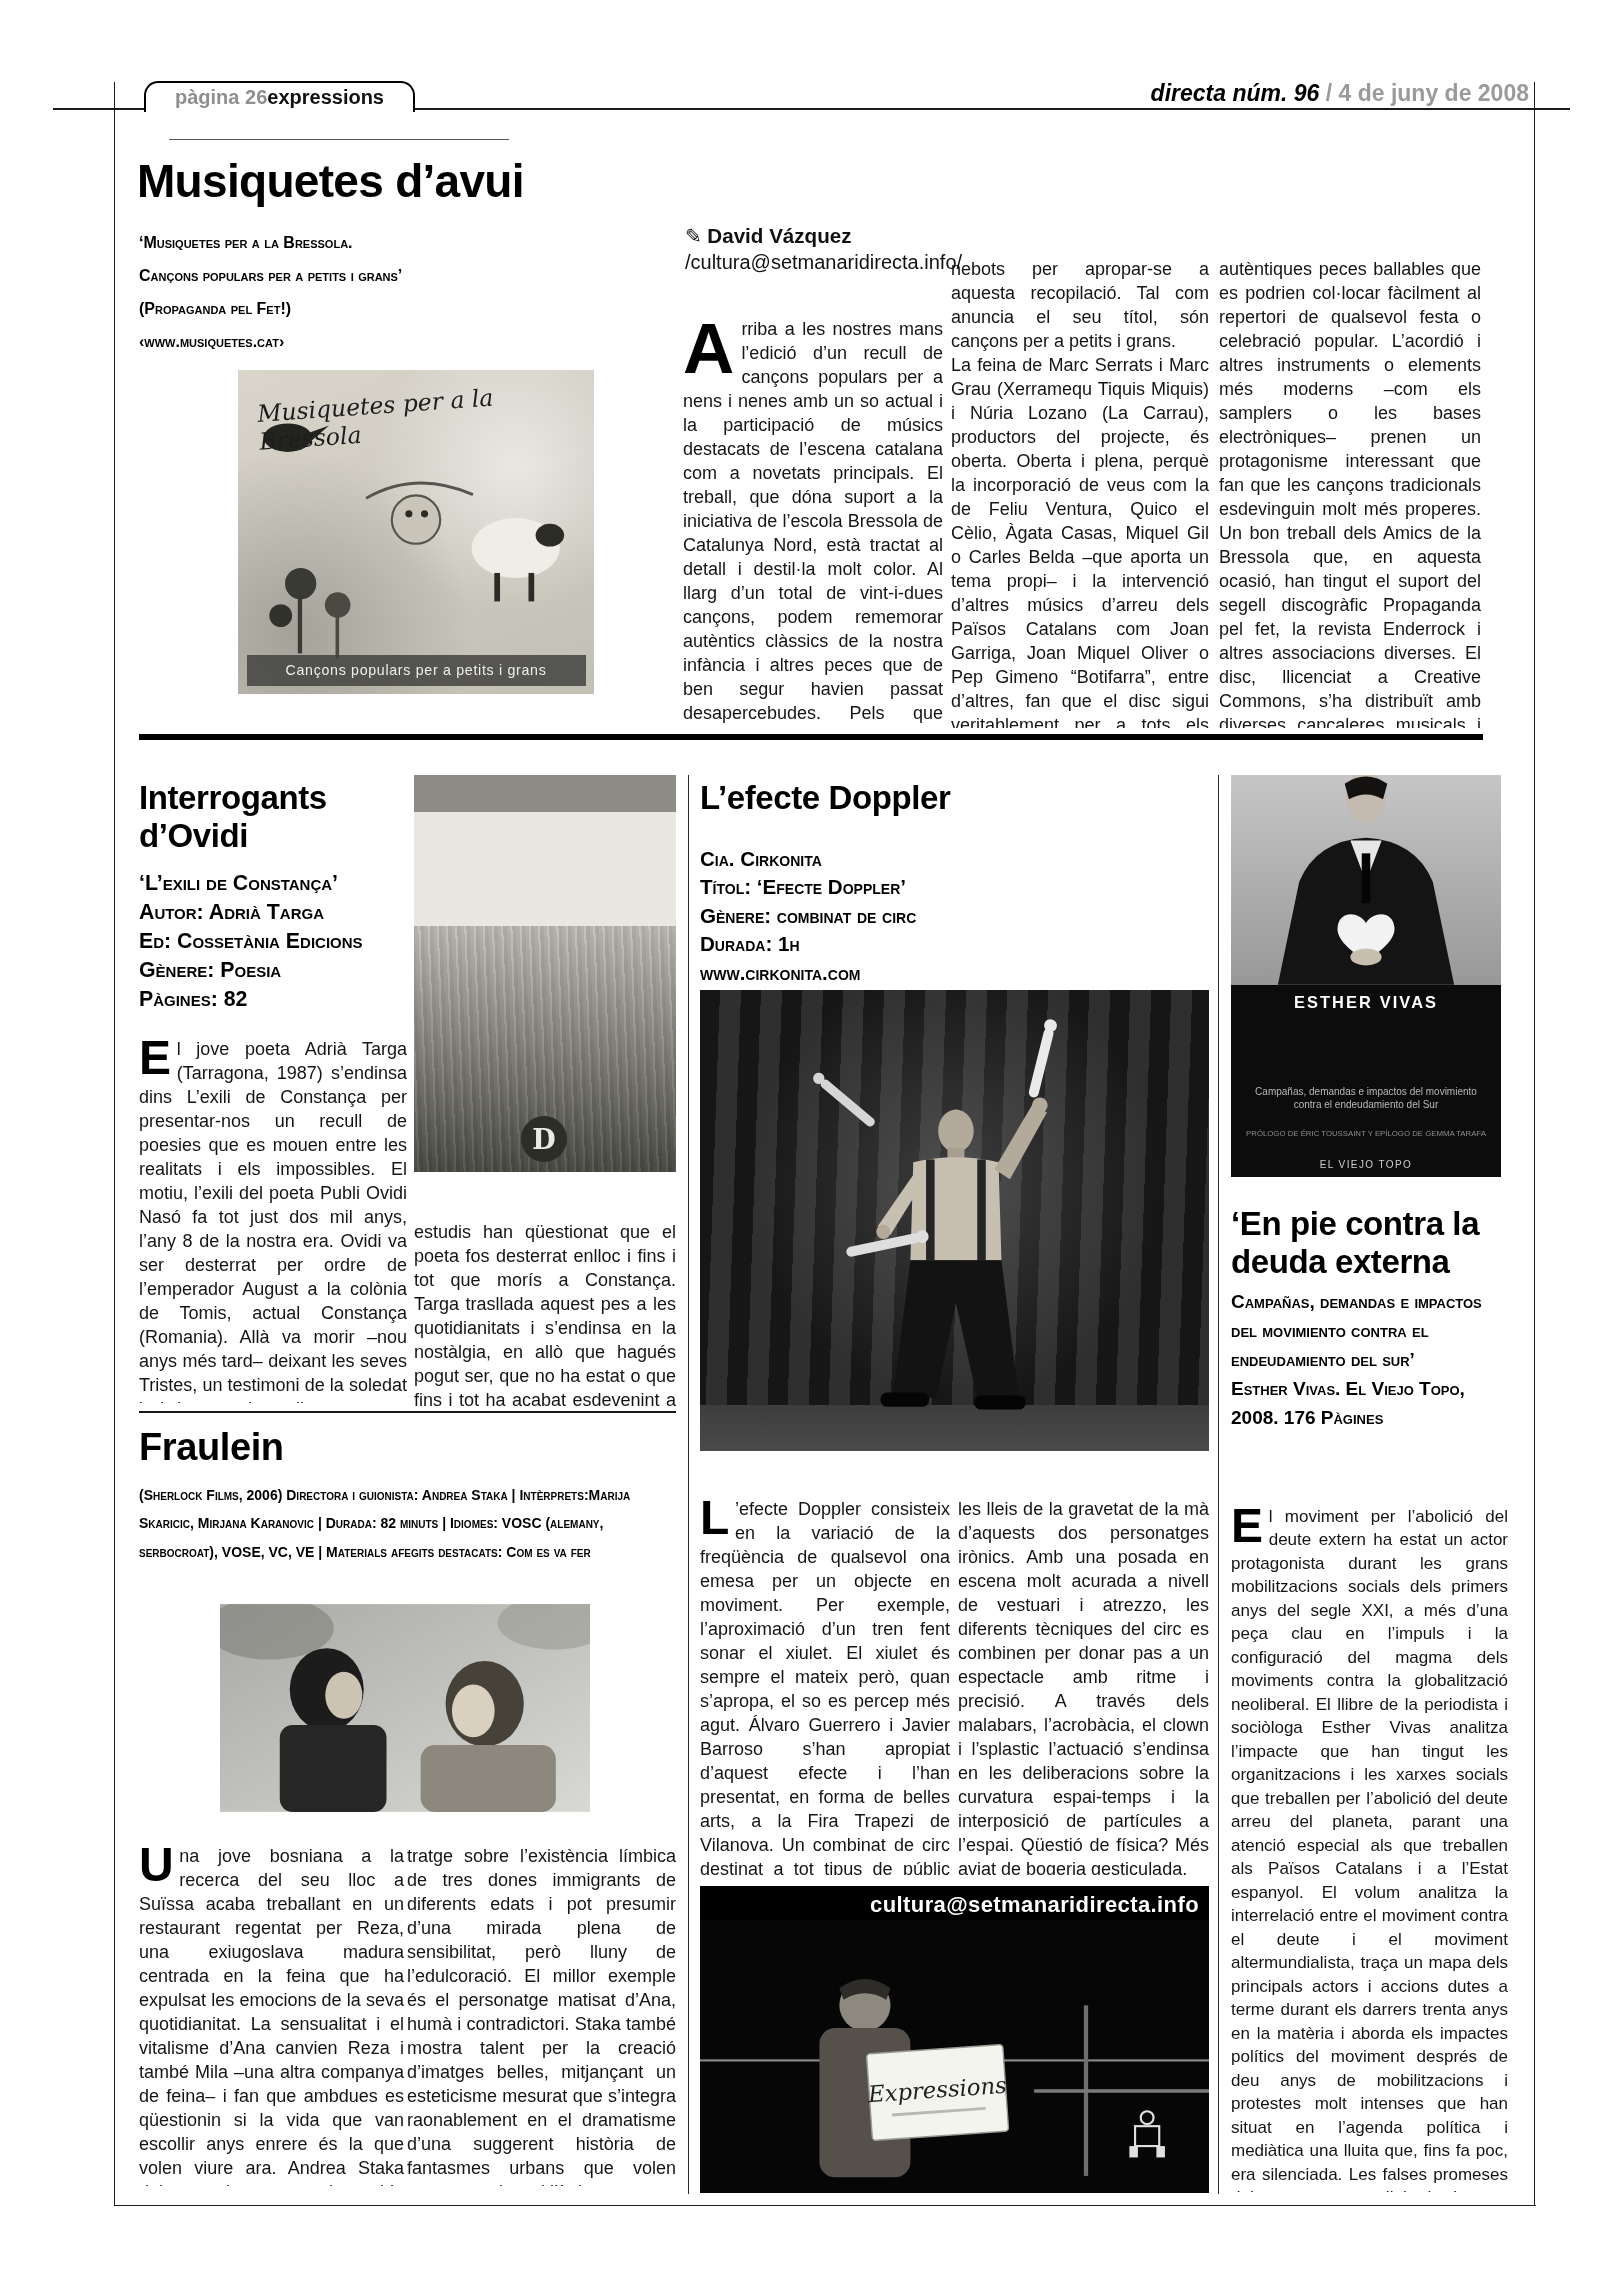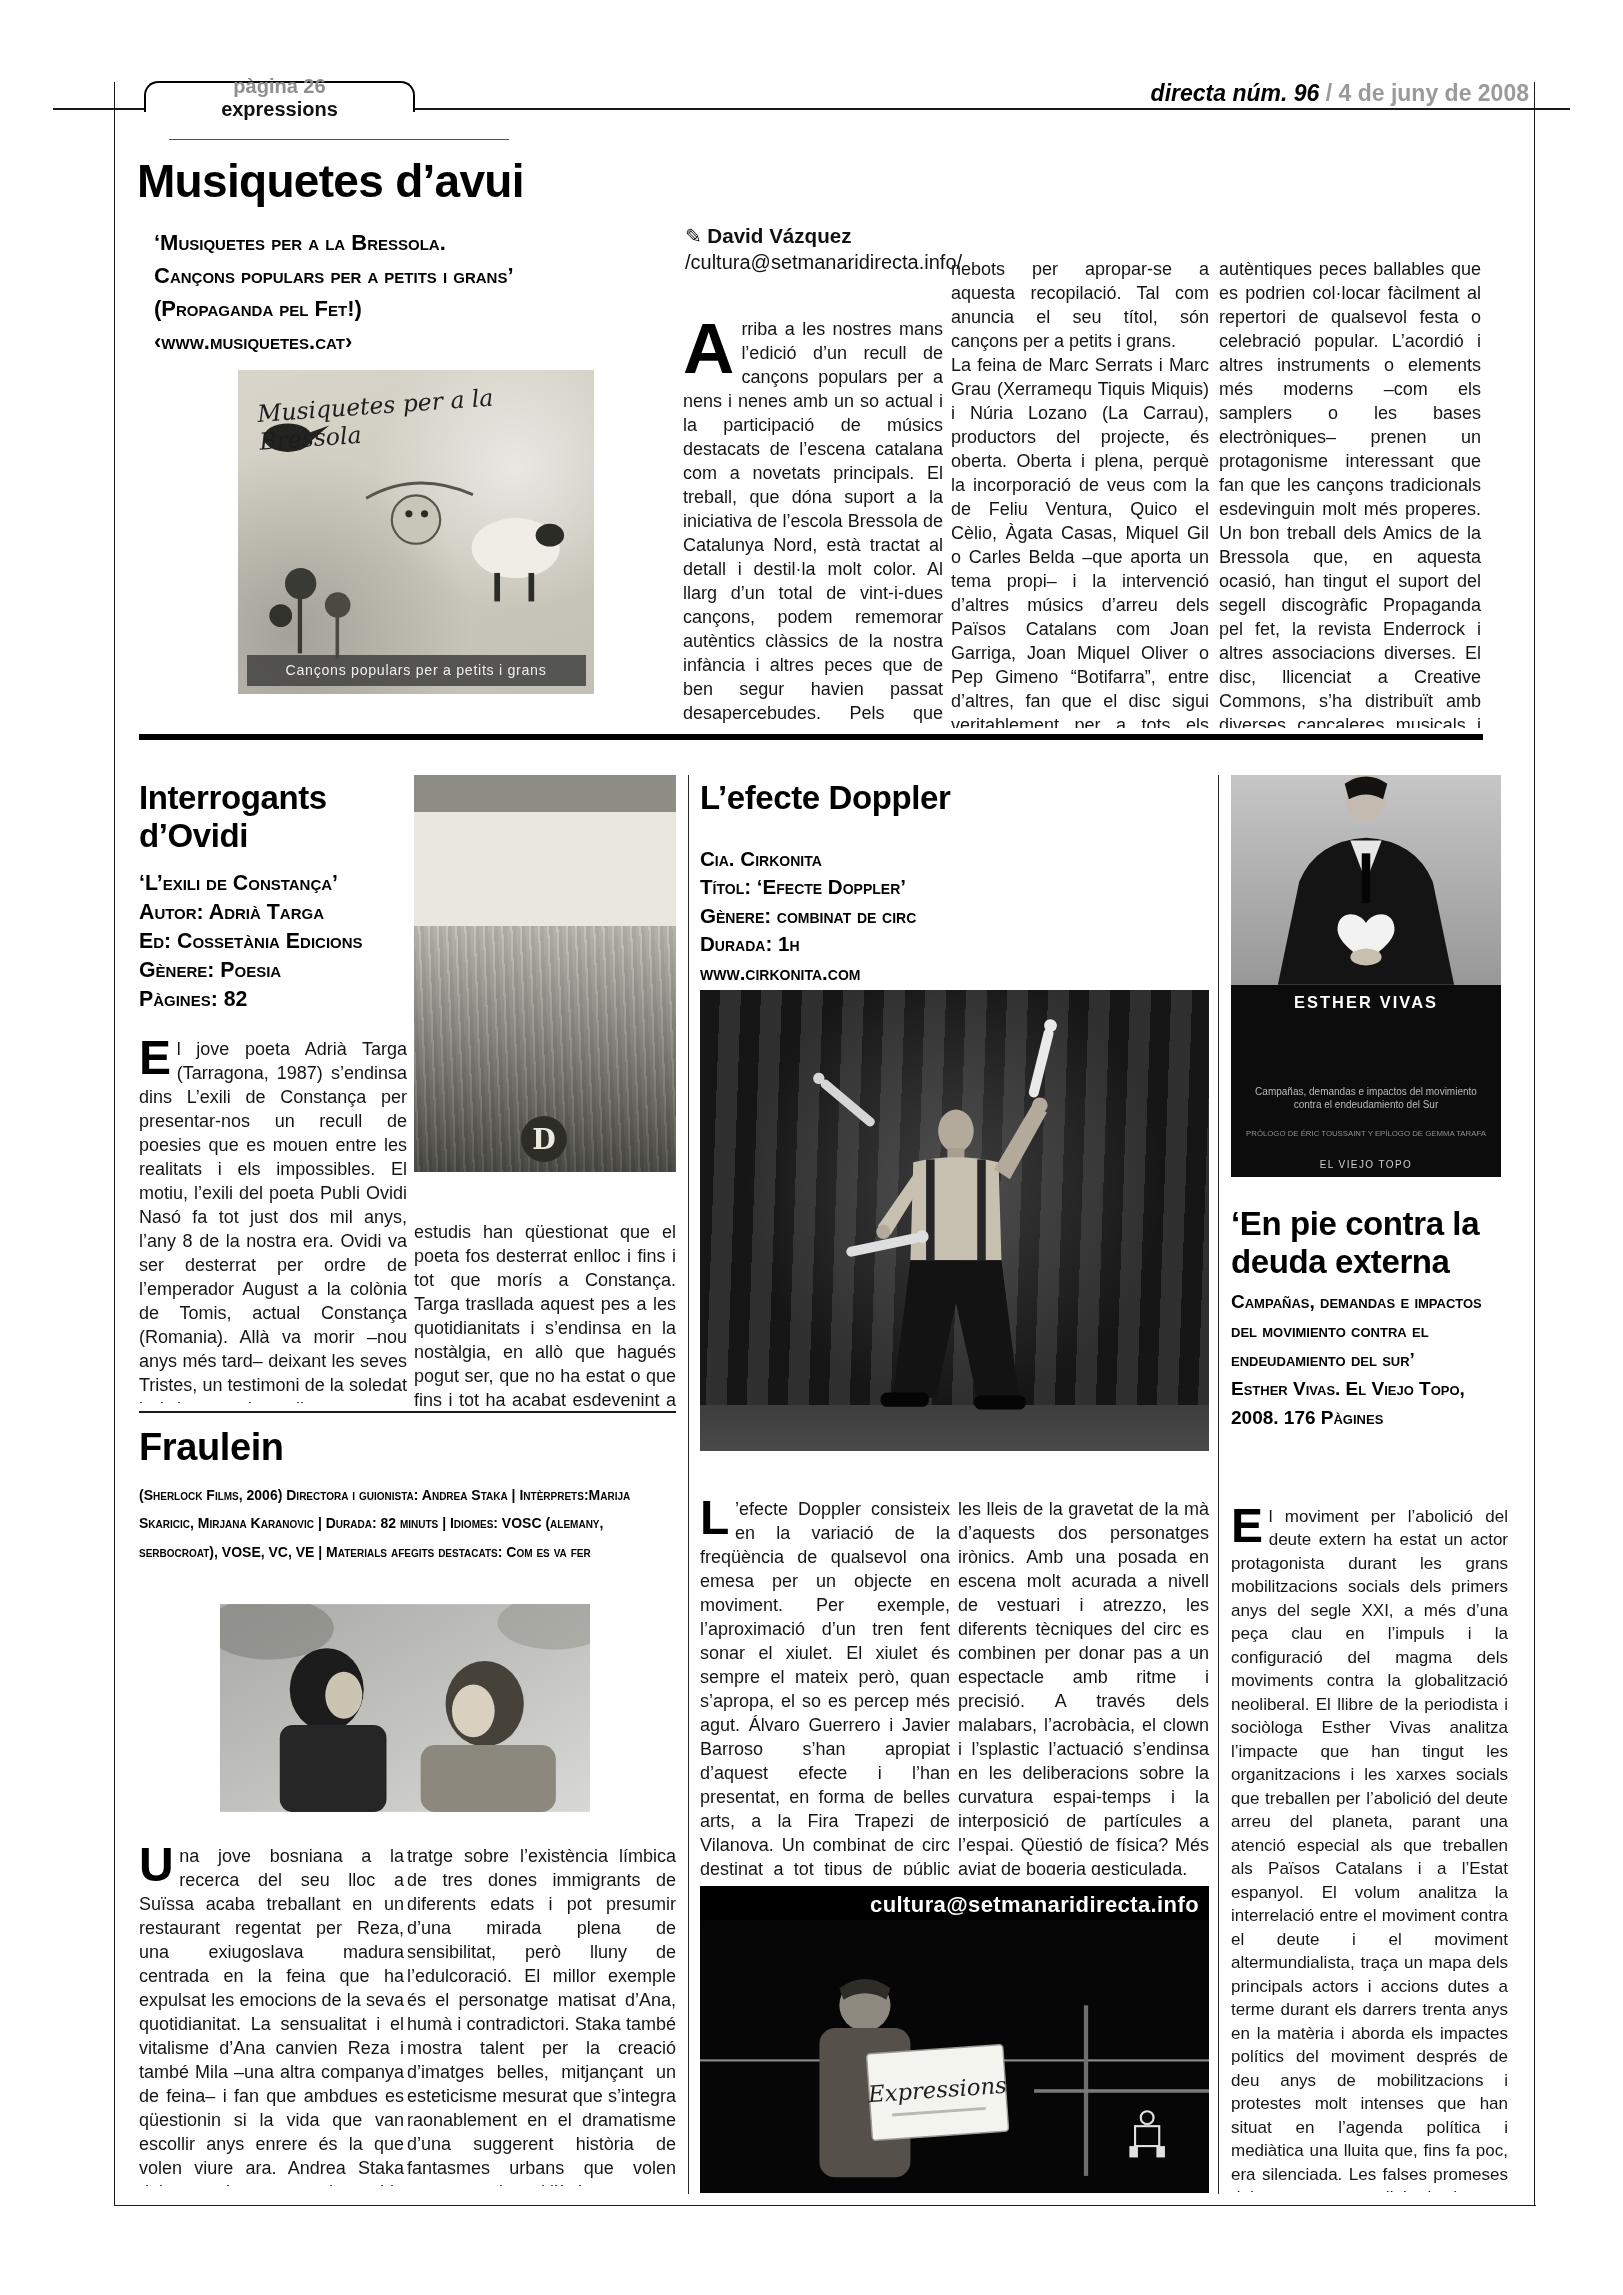--- a/index.html
+++ b/index.html
@@ -4,21 +4,21 @@
 <style>
   html,body{margin:0;padding:0;background:#ffffff;}
   .page{position:relative;width:1623px;height:2295px;background:#fff;
         font-family:"Liberation Sans",sans-serif;color:#111;overflow:hidden;}
   .abs{position:absolute;}
   .rule{position:absolute;background:#1a1a1a;}
   
   .tab{position:absolute;left:144px;top:81px;width:267px;height:29px;
        border:2.1px solid #000;border-bottom:none;border-radius:14.2px 14.2px 0 0;
        background:#fff;display:flex;align-items:center;justify-content:center;
-       gap:0;font-weight:bold;font-size:20px;flex-direction:column;}
+       gap:0;font-weight:bold;font-size:20px;}
   .tab .pg{color:#8f8f8f;}
   .issue{position:absolute;left:889px;top:80px;width:640px;text-align:right;
          font-size:23px;font-weight:bold;}
   .issue .name{font-style:italic;color:#000;}
   .issue .sep,.issue .date{color:#9a9a9a;}
   
   .h1{position:absolute;font-weight:bold;font-size:46px;letter-spacing:-0.7px;color:#000;}
   .sectitle{position:absolute;font-weight:bold;font-size:33px;line-height:38px;
             letter-spacing:-0.4px;color:#000;}
   .meta{font-weight:bold;font-variant:small-caps;font-size:21.3px;line-height:29px;color:#000;}
@@ -104,21 +104,21 @@
   <div class="issue">
     <span class="name">directa núm. 96</span>
     <span class="sep">/</span>
     <span class="date">4 de juny de 2008</span>
   </div>
   <div class="rule" style="left:169px;top:139px;width:340px;height:1.4px;background:#555;"></div>
 
   <div>
     <div class="h1" style="left:137px;top:154px;">Musiquetes d’avui</div>
 
-    <div class="abs meta" style="left:139px;top:226px;width:455px;line-height:33px;font-size:22px;margin-left:15px;">
+    <div class="abs meta" style="left:139px;top:226px;width:455px;line-height:33px;font-size:16px;">
       <div class="metaline">‘Musiquetes per a la Bressola.</div>
       <div class="metaline">Cançons populars per a petits i grans’</div>
       <div class="metaline">(Propaganda pel Fet!)</div>
       <div class="metaline">‹www.musiquetes.cat›</div>
     </div>
 
     <div class="mq-cover">
       <svg width="356" height="324" viewBox="0 0 500 455" style="position:absolute;left:0;top:0;">
         <ellipse cx="70" cy="95" rx="34" ry="20" fill="#23231f"></ellipse>
         <path d="M95 90 L128 78 L100 102 Z" fill="#23231f"></path>

